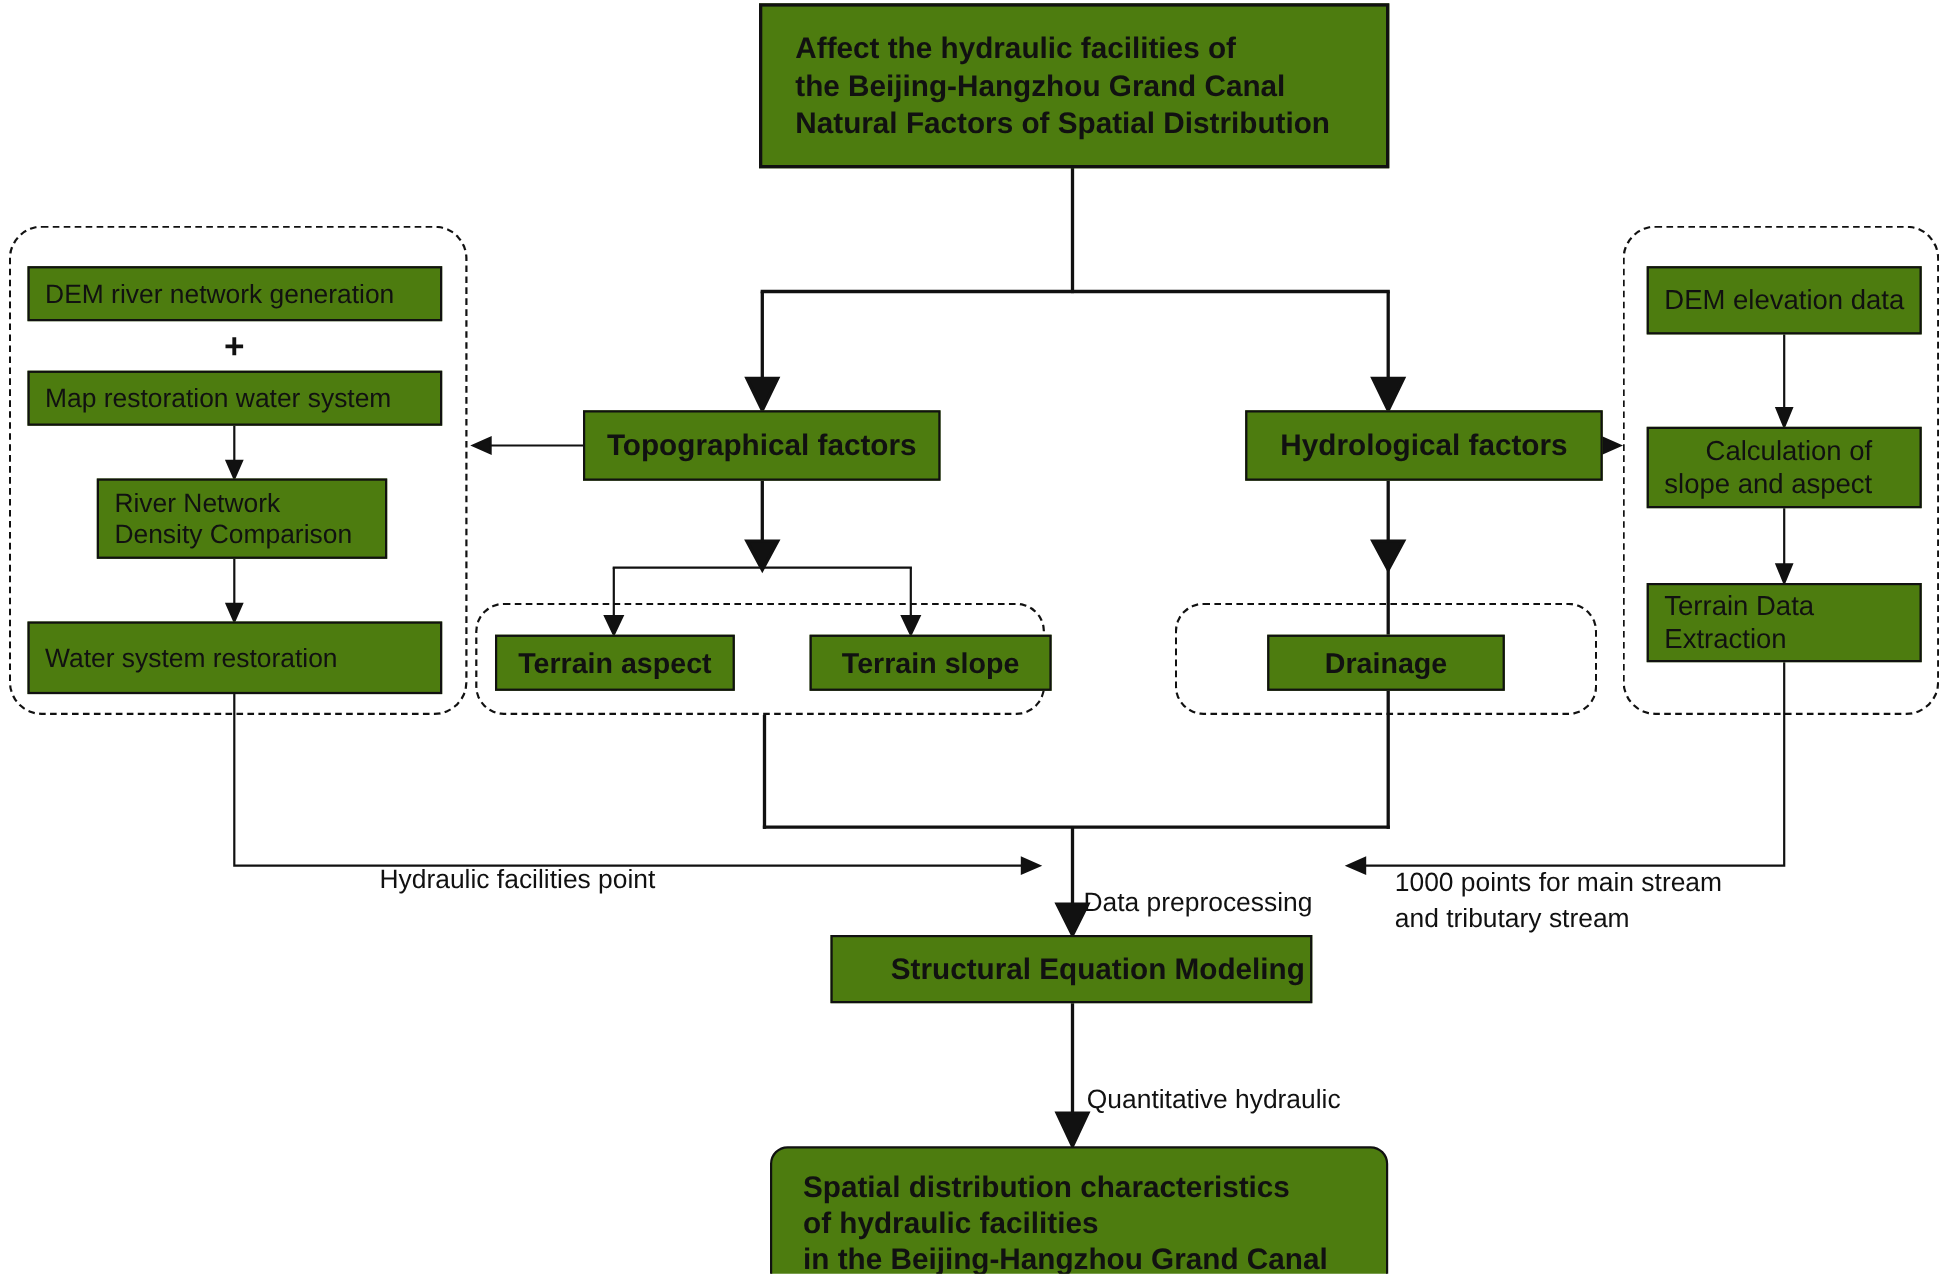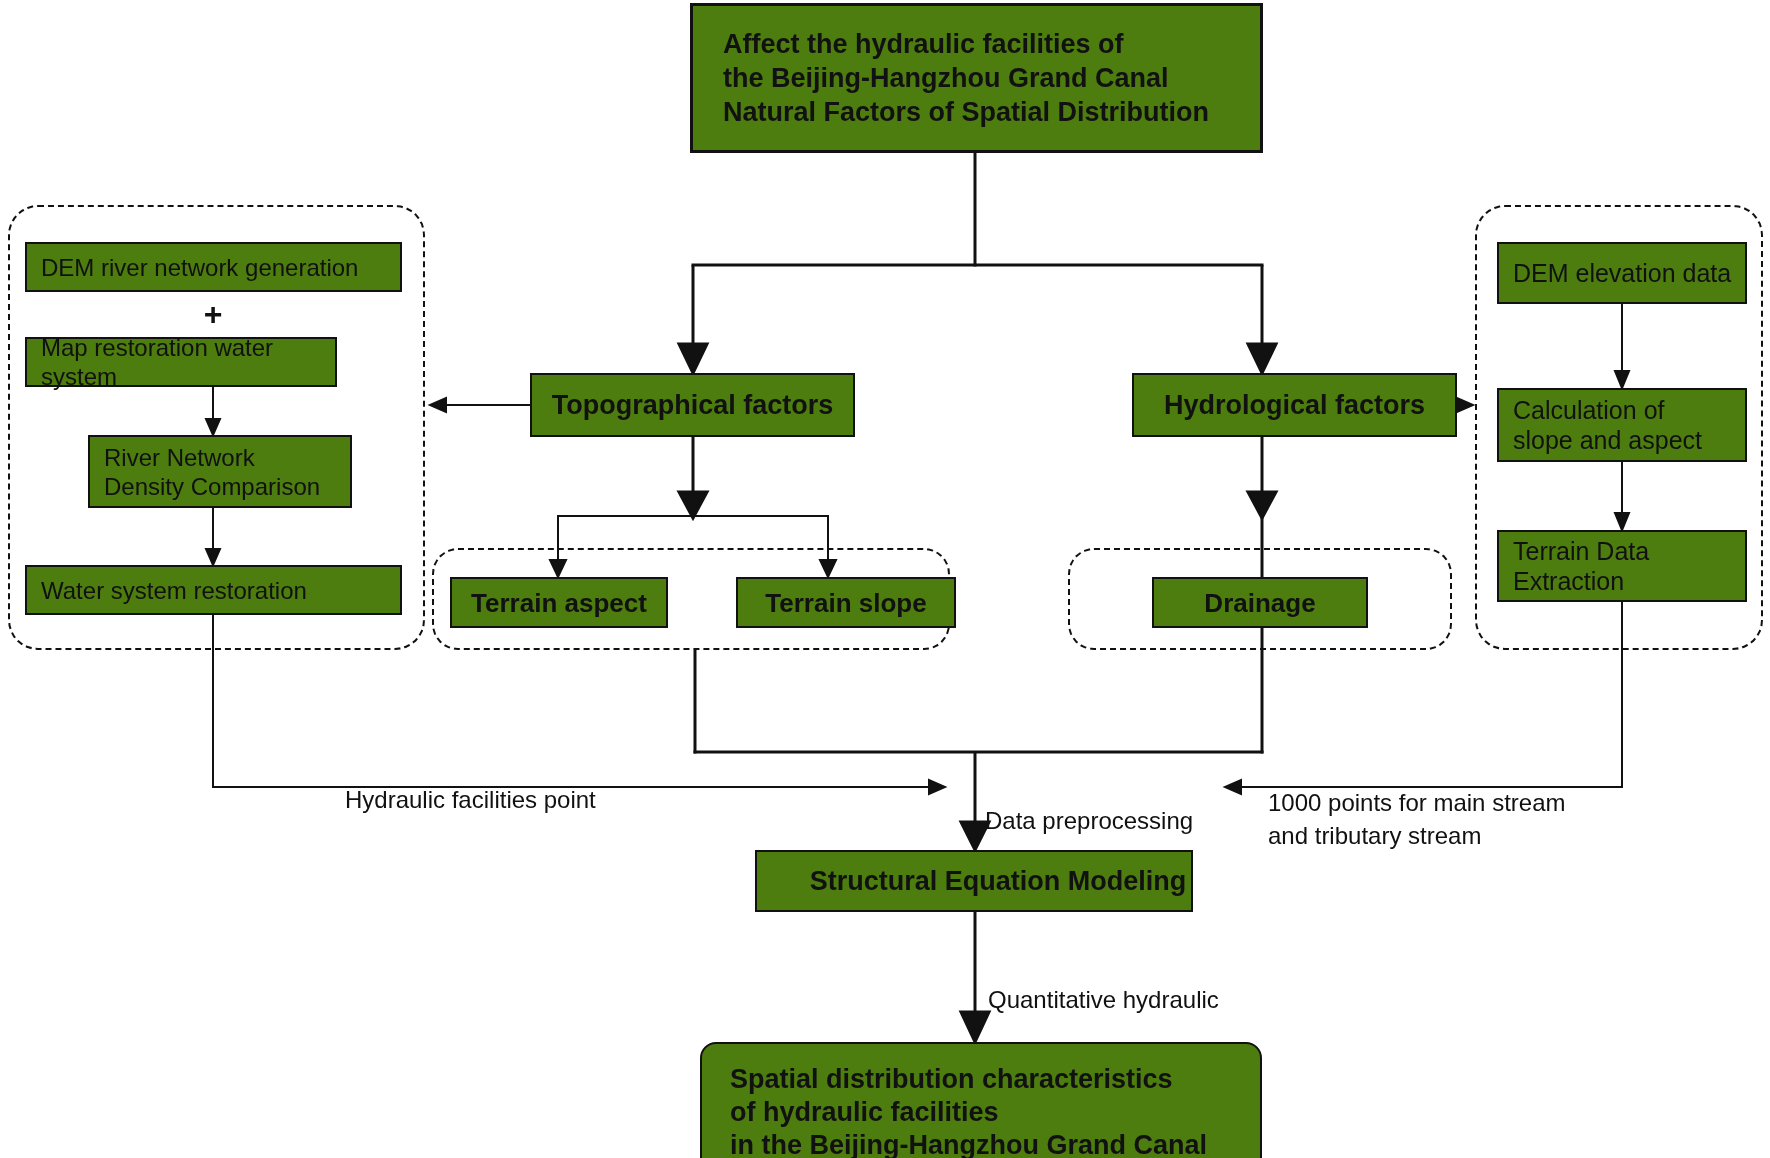--- a/index.html
+++ b/index.html
@@ -123,28 +123,28 @@
 the Beijing-Hangzhou Grand Canal
 Natural Factors of Spatial Distribution</span>
   </div>
 
   <div class="box leftpad" style="left:25px; top:242px; width:377px; height:50px;">
     <span>DEM river network generation</span>
   </div>
   <div class="plus" style="left:198px; top:296px; width:30px;">
     <span>+</span>
   </div>
-  <div class="box leftpad" style="left:25px; top:337px; width:312px; height:50px;">
+  <div class="box leftpad" style="left:25px; top:337px; width:377px; height:50px;">
     <span>Map restoration water system</span>
   </div>
   <div class="box leftpad" style="left:88px; top:435px; width:264px; height:73px;">
     <span>River Network
 Density Comparison</span>
   </div>
-  <div class="box leftpad" style="left:25px; top:565px; width:377px; height:50px;">
+  <div class="box leftpad" style="left:25px; top:565px; width:377px; height:66px;">
     <span>Water system restoration</span>
   </div>
 
   <div class="box bold center" style="left:530px; top:373px; width:325px; height:64px;">
     <span>Topographical factors</span>
   </div>
   <div class="box bold center" style="left:1100px; top:373px; width:325px; height:64px;margin-left:32px;">
     <span>Hydrological factors</span>
   </div>
 
@@ -155,21 +155,21 @@
     <span>Terrain slope</span>
   </div>
 
   <div class="box bold center" style="left:1152px; top:577px; width:216px; height:51px; font-size:26px;">
     <span>Drainage</span>
   </div>
 
   <div class="box leftpad" style="left:1497px; top:242px; width:250px; height:62px; font-size:25px;">
     <span>DEM elevation data</span>
   </div>
-  <div class="box leftpad" style="left:1497px; top:388px; width:250px; height:74px; font-size:25px; line-height:30px;">
+  <div class="box leftpad" style="left:1497px; top:388px; width:250px; height:74px; font-size:25px; line-height:30px;text-align:right;">
     <span>Calculation of
 slope and aspect</span>
   </div>
   <div class="box leftpad" style="left:1497px; top:530px; width:250px; height:72px; font-size:25px; line-height:30px;">
     <span>Terrain Data
 Extraction</span>
   </div>
 
   <div class="label" style="left:345px; top:750px;">
     <span>Hydraulic facilities point</span>

